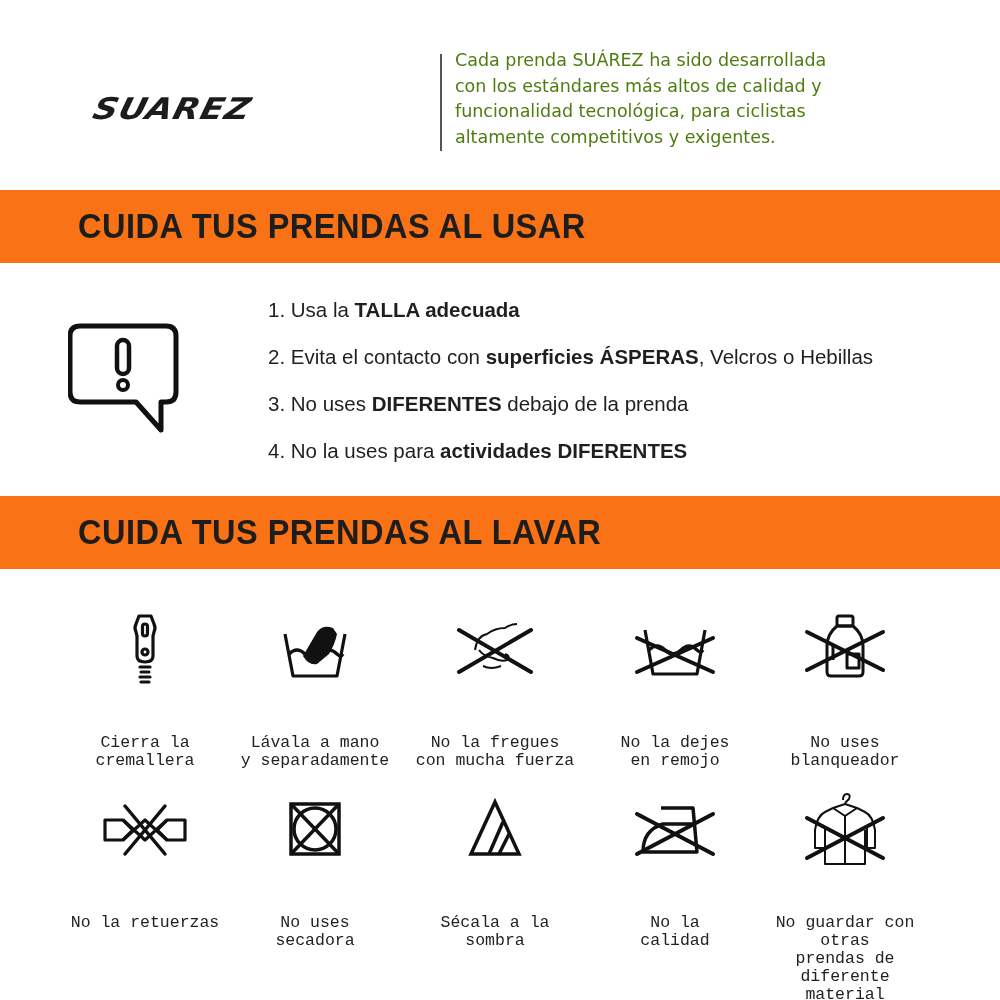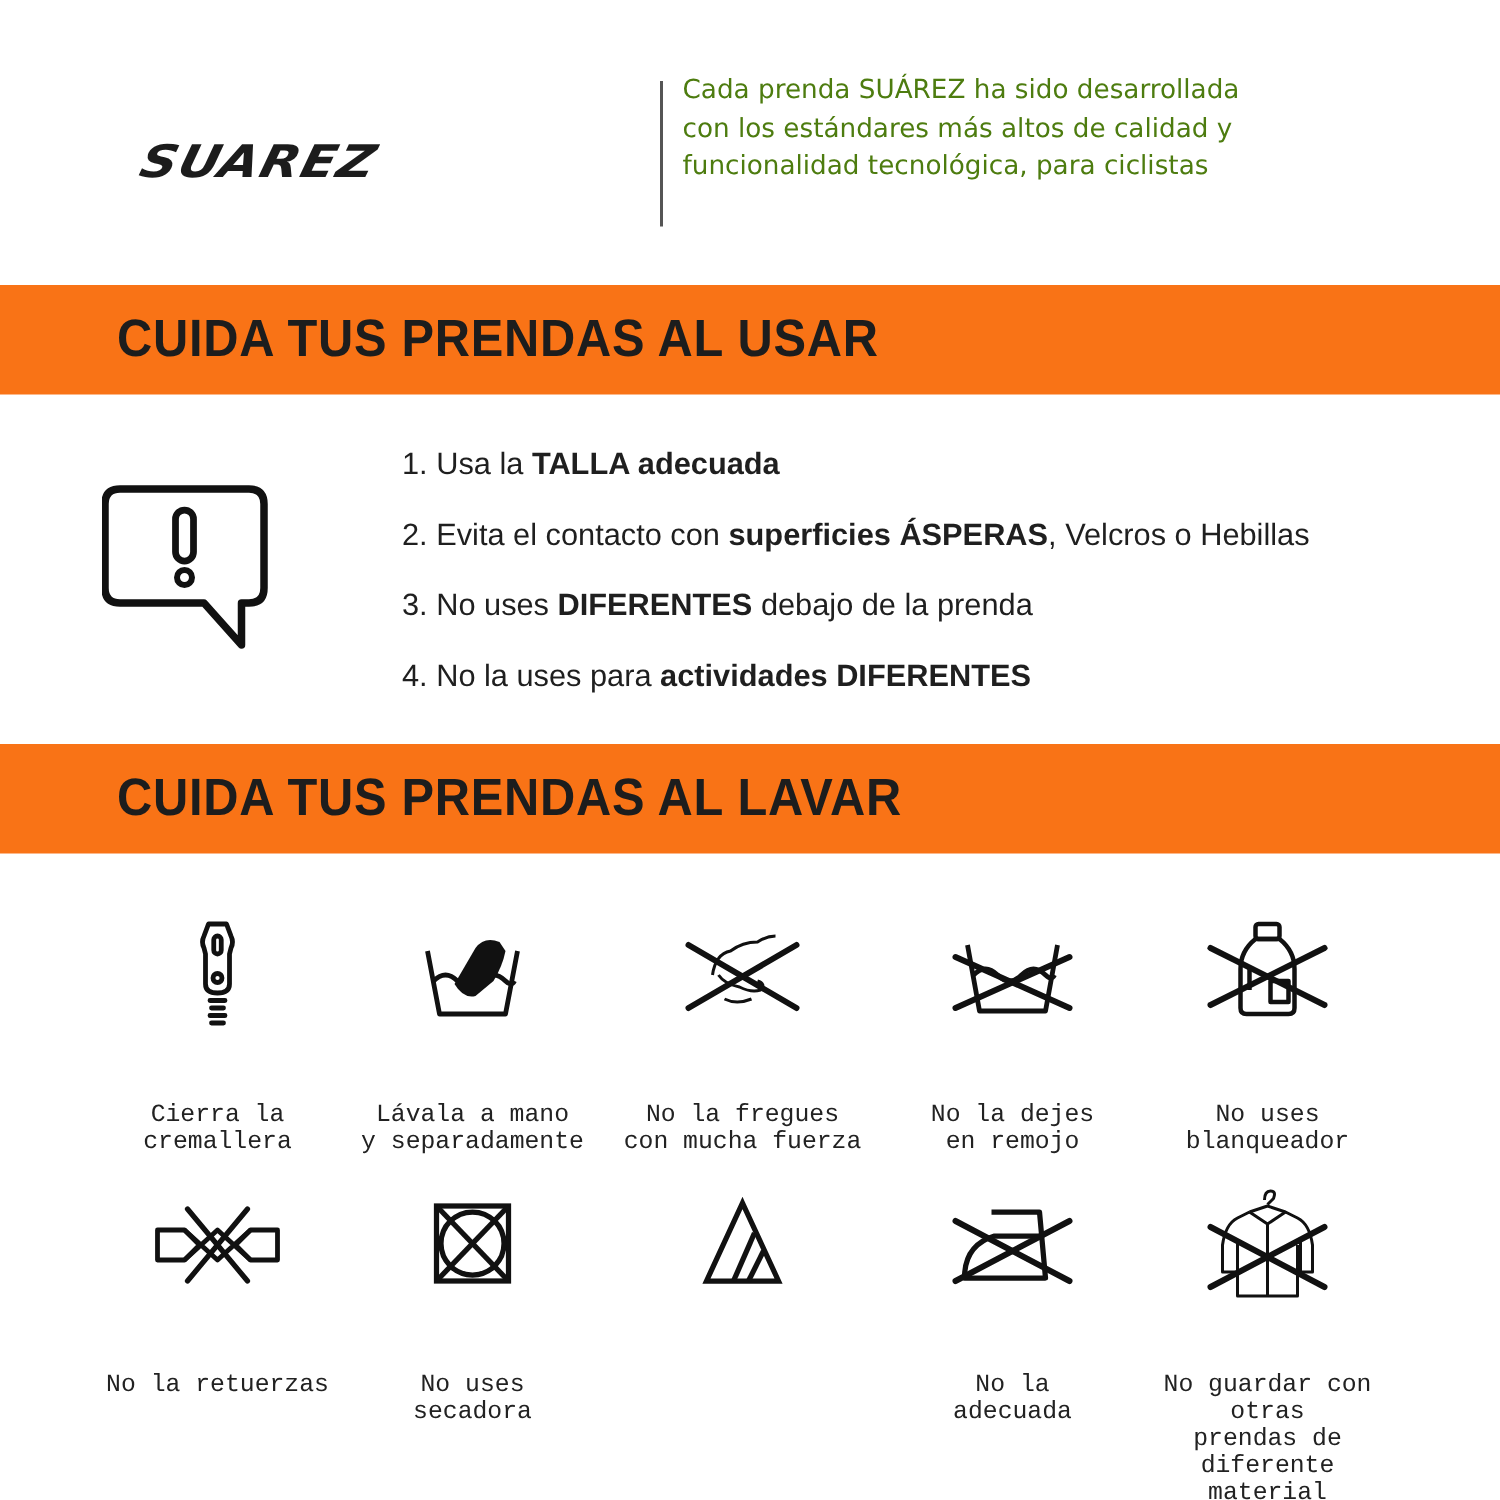--- a/index.html
+++ b/index.html
@@ -49,20 +49,21 @@
 <body>
 
 <div class="logo">
   <span class="logo-text">SUAREZ</span>
 </div>
 <div class="divider"></div>
 <div class="intro">
   <div>Cada prenda SUÁREZ ha sido desarrollada</div>
   <div>con los estándares más altos de calidad y</div>
   <div>funcionalidad tecnológica, para ciclistas</div>
+  <div>altamente competitivos y exigentes.</div>
 </div>
 
 <div class="band band-use">
   <div class="band-title">CUIDA TUS PRENDAS AL USAR</div>
 </div>
 
 <svg class="alert-icon" viewBox="0 0 112 112">
   <path d="M12 4 H98 Q108 4 108 14 V70 Q108 80 98 80 H93 V108 L68 80 H12 Q2 80 2 70 V14 Q2 4 12 4 Z" fill="none" stroke="#111" stroke-width="5" stroke-linejoin="round"></path>
   <rect x="49" y="18" width="12" height="34" rx="6" fill="none" stroke="#111" stroke-width="4.5"></rect>
   <circle cx="55" cy="63" r="5" fill="none" stroke="#111" stroke-width="4"></circle>
@@ -182,34 +183,36 @@
   </div>
 
   <div class="care-item" style="left:350px; top:190px;">
     <svg class="care-icon" viewBox="0 0 84 84">
       <g fill="none" stroke="#111" stroke-width="3.5" stroke-linejoin="miter">
         <path d="M42 12 L66 64 H18 Z"></path>
         <line x1="50" y1="32" x2="36" y2="64"></line>
         <line x1="56" y1="44" x2="46" y2="64"></line>
       </g>
     </svg>
+    <div class="care-label">Sécala a la
+sombra</div>
   </div>
 
   <div class="care-item" style="left:530px; top:190px;">
     <svg class="care-icon" viewBox="0 0 84 84">
       <g fill="none" stroke="#111" stroke-width="3.5" stroke-linejoin="round">
         <path d="M28 18 H60 L64 62 H10 Q10 40 30 34 H62"></path>
       </g>
       <g stroke="#111" stroke-width="4" stroke-linecap="round">
         <line x1="4" y1="24" x2="80" y2="64"></line>
         <line x1="4" y1="64" x2="80" y2="24"></line>
       </g>
     </svg>
     <div class="care-label">No la
-adecuada</div>
+calidad</div>
   </div>
 
   <div class="care-item" style="left:700px; top:190px;">
     <svg class="care-icon" viewBox="0 0 84 84">
       <g fill="none" stroke="#111" stroke-width="2" stroke-linejoin="round">
         <path d="M40 10 Q40 4 44 4 Q48 4 46 9 L42 13"></path>
         <path d="M30 18 L42 14 L54 18 L62 22 Q70 26 72 40 V58 H64 V36 M22 36 V58 H12 V40 Q14 26 22 22 L30 18"></path>
         <path d="M30 18 L42 26 L54 18 M42 26 V74 M22 40 V74 H62 V40"></path>
       </g>
       <g stroke="#111" stroke-width="4" stroke-linecap="round">

